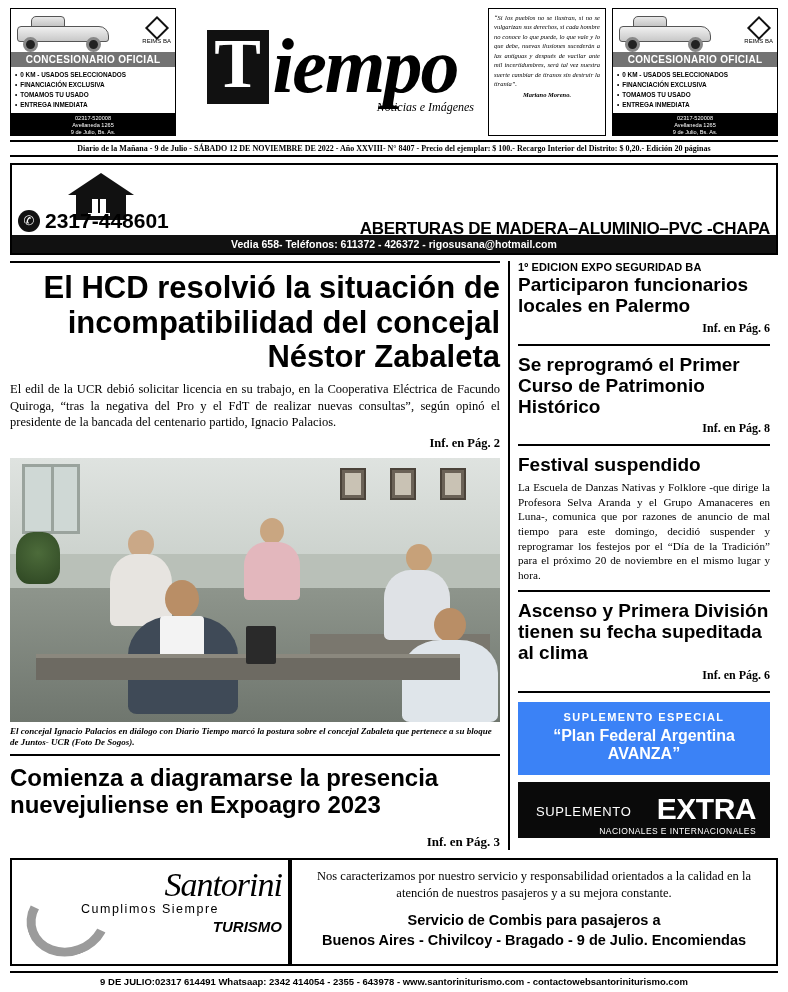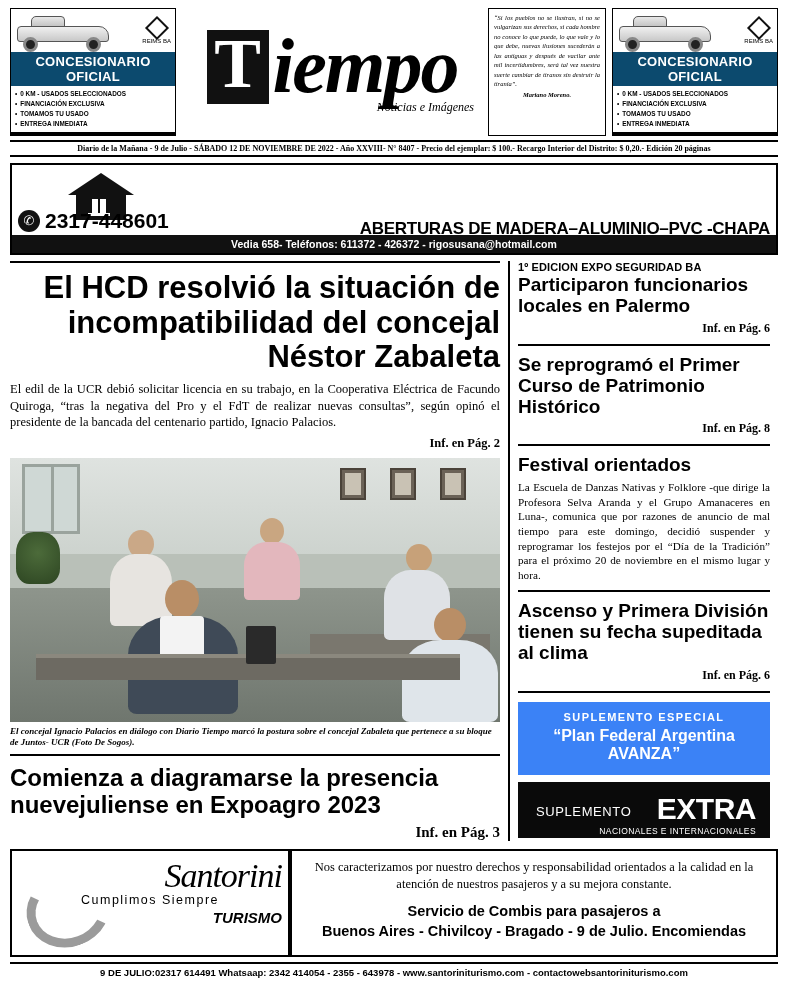--- a/index.html
+++ b/index.html
@@ -34,21 +34,21 @@
     background:linear-gradient(#e8e8e8,#bdbdbd); border:1px solid #555; border-radius:5px 4px 0 0;
   }
   .car .w1 { position:absolute; left:8px; bottom:0; width:15px; height:15px; border-radius:50%; background:#222; border:3px solid #888; }
   .car .w2 { position:absolute; right:10px; bottom:0; width:15px; height:15px; border-radius:50%; background:#222; border:3px solid #888; }
   .brand-logo { text-align:center; font-size:6px; line-height:1.1; }
   .rhombus { width:18px; height:18px; margin:0 auto 1px auto; position:relative; }
   .rhombus:before {
     content:""; position:absolute; left:50%; top:50%; width:13px; height:13px;
     transform:translate(-50%,-50%) rotate(45deg); border:2px solid #111;
   }
-  .ad-title { background:#0c4a6e; color:#fff; text-align:center; font-size:13px; font-weight:bold; letter-spacing:.3px; padding:2px 0; }
+  .ad-title { background:#737373; color:#fff; text-align:center; font-size:10px; font-weight:bold; letter-spacing:.3px; padding:2px 0; }
   .ad-list { list-style:none; margin:0; padding:3px 4px; font-size:6.4px; line-height:1.55; font-weight:bold; }
   .ad-list li:before { content:"•"; margin-right:3px; }
   .ad-foot { background:#000; color:#fff; font-size:5.6px; text-align:center; padding:2px 2px 3px 2px; line-height:1.3; margin-top:auto; }
 
   .title-wrap { flex:1; display:flex; flex-direction:column; justify-content:center; position:relative; }
   .tiempo-row { display:flex; align-items:center; justify-content:center; gap:4px; }
   .t-block { width:62px; height:74px; background:#111; display:flex; align-items:center; justify-content:center; }
   .t-block span { color:#fff; font-family:"Liberation Serif", serif; font-size:70px; font-weight:bold; line-height:1; margin-top:-6px; }
   .t-word { font-family:"Liberation Serif", serif; font-size:78px; font-weight:bold; font-style:italic; letter-spacing:-2px; line-height:.95; }
   .t-sub { text-align:right; font-size:12px; font-style:italic; margin-top:-4px; padding-right:8px; }
@@ -132,21 +132,21 @@
   .person { position:absolute; border-radius:40% 40% 8% 8%; }
   .p-head { position:absolute; border-radius:50%; }
   .cap {
     font-size:9px; font-style:italic; font-weight:bold; line-height:1.25;
     border-bottom:2px solid #000; padding:4px 0 5px 0;
   }
   .sub-headline {
     font-family:"Liberation Sans", sans-serif; font-weight:bold; font-size:24px;
     line-height:1.14; margin-top:8px; text-align:left;
   }
-  .sub-ref { text-align:right; font-weight:bold; font-size:15px; margin-top:6px; }
+  .sub-ref { text-align:right; font-weight:bold; font-size:13px; margin-top:16px; }
 
   
   .brief { border-bottom:2px solid #000; padding:7px 0 8px 0; }
   .brief:first-child { padding-top:0; }
   .kicker { font-family:"Liberation Sans", sans-serif; font-weight:bold; font-size:11px; letter-spacing:.1px; }
   .brief h3 {
     font-family:"Liberation Sans", sans-serif; font-weight:bold;
     font-size:19px; line-height:1.1; margin:2px 0 0 0;
   }
   .brief p { font-size:11.2px; line-height:1.3; text-align:justify; margin:4px 0 0 0; }
@@ -333,21 +333,21 @@
         <h3>Participaron funcionarios locales en Palermo</h3>
         <div class="inf">Inf. en Pág. 6</div>
       </div>
 
       <div class="brief">
         <h3>Se reprogramó el Primer Curso de Patrimonio Histórico</h3>
         <div class="inf">Inf. en Pág. 8</div>
       </div>
 
       <div class="brief">
-        <h3>Festival orientados</h3>
+        <h3>Festival suspendido</h3>
         <p>La Escuela de Danzas Nativas y Folklore -que dirige la Profesora Selva Aranda y el Grupo Amanaceres en Luna-, comunica que por razones de anuncio de mal tiempo para este domingo, decidió suspender y reprogramar los festejos por el “Día de la Tradición” para el próximo 20 de noviembre en el mismo lugar y hora.</p>
       </div>
 
       <div class="brief">
         <h3>Ascenso y Primera División tienen su fecha supeditada al clima</h3>
         <div class="inf">Inf. en Pág. 6</div>
       </div>
 
       <div class="black-box">
         <div class="sup">SUPLEMENTO ESPECIAL</div>
@@ -363,20 +363,20 @@
   </div>
 
   <div class="footer-ad">
     <div class="santorini">
       <div class="s-swoosh"></div>
       <div class="s-name">Santorini</div>
       <div class="s-tag">Cumplimos Siempre</div>
       <div class="s-tur">TURISMO</div>
     </div>
     <div class="ad-right">
-      <div class="p1">Nos caracterizamos por nuestro derechos y responsabilidad orientados a la calidad en la atención de nuestros pasajeros y a su mejora constante.</div>
+      <div class="p1">Nos caracterizamos por nuestro servicio y responsabilidad orientados a la calidad en la atención de nuestros pasajeros y a su mejora constante.</div>
       <div class="p2" style="white-space:pre-line">Servicio de Combis para pasajeros a
 Buenos Aires - Chivilcoy - Bragado - 9 de Julio. Encomiendas</div>
     </div>
   </div>
   <div class="footer-line">9 DE JULIO:02317 614491  Whatsaap: 2342 414054 - 2355 - 643978 - www.santoriniturismo.com - contactowebsantoriniturismo.com</div>
 
 </div>
 
 </body></html>

